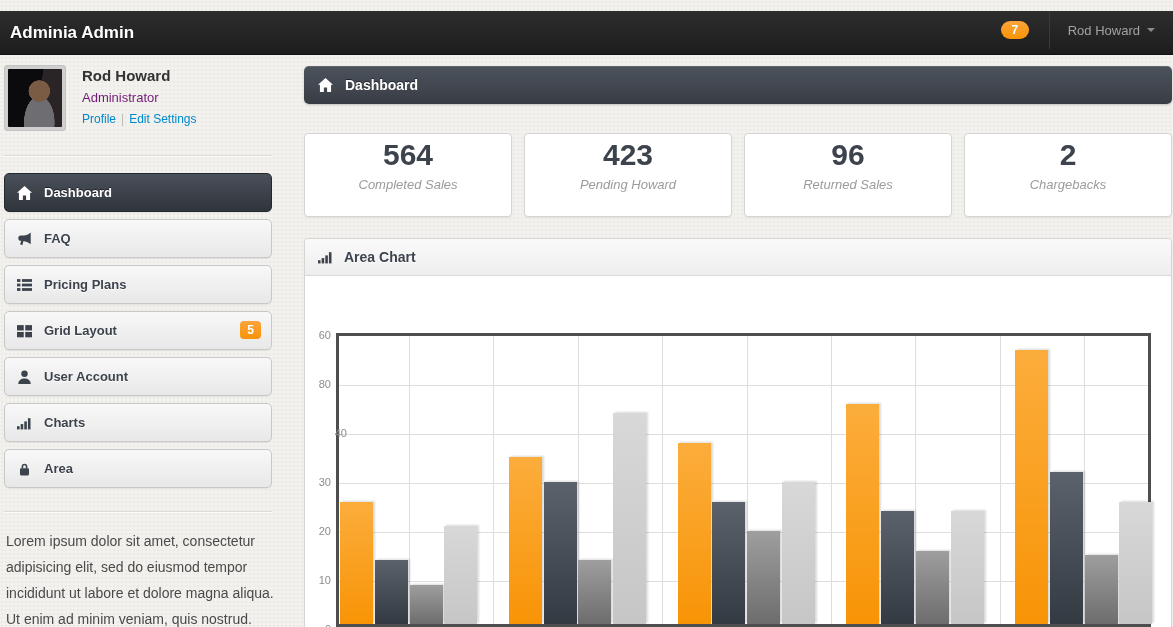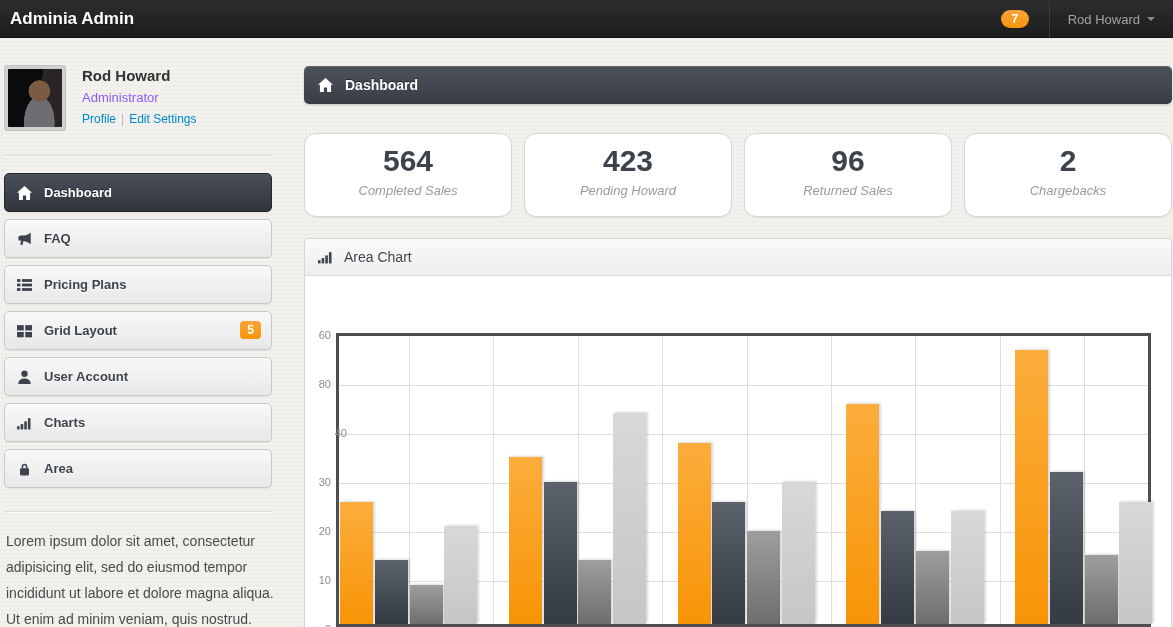--- a/index.html
+++ b/index.html
@@ -7,21 +7,21 @@
   body {
     position:relative;
     font-family:"Liberation Sans", sans-serif;
     background-color:#F2F1ED;
     background-image:radial-gradient(rgba(0,0,0,0.028) 1px, transparent 1px);
     background-size:4px 4px;
     color:#3C434C;
   }
   
   .navbar {
-    position:absolute; left:0; top:0; width:1173px; height:38px;
+    position:absolute; left:0; top:11px; width:1173px; height:44px;
     background:linear-gradient(#2D2D2D,#1D1D1D);
     border-bottom:1px solid #121212;
     display:flex; align-items:center;
   }
   .brand { color:#FFF; font-size:17px; font-weight:bold; padding-left:10px;
            text-shadow:0 1px 0 rgba(0,0,0,0.5); }
   .nav-right { position:absolute; right:0; top:0; height:38px; display:flex; align-items:center; }
   .notif-badge {
     display:inline-block; min-width:28px; text-align:center;
     background:linear-gradient(#FBA33C,#F89406);
@@ -46,21 +46,21 @@
   .avatar .photo {
     width:100%; height:100%;
     background:
       radial-gradient(circle at 58% 38%, #7A5B44 0 22%, transparent 23%),
       radial-gradient(ellipse at 58% 92%, #6E6E72 0 34%, transparent 35%),
       linear-gradient(100deg,#0B0B0D 55%, #2A2426 56%);
     border-radius:1px;
   }
   .p-info { position:absolute; left:78px; top:7px; }
   .p-name { font-size:15px; font-weight:bold; color:#333; }
-  .p-role { font-size:13px; color:#8b5cf6; margin-top:6px; }
+  .p-role { font-size:13px; color:#701a75; margin-top:6px; }
   .p-links { font-size:12px; margin-top:7px; }
   .p-links a { color:#0088CC; text-decoration:none; cursor:pointer; }
   .p-sep { color:#BBB; margin:0 5px; }
   .hr { border-top:1px solid #DCDBD7; box-shadow:0 1px 0 rgba(255,255,255,0.7); }
   .hr1 { position:absolute; left:4px; top:155px; width:268px; }
   .hr2 { position:absolute; left:4px; top:511px; width:268px; }
   .menu { position:absolute; left:4px; top:173px; width:268px; }
   .menu-item {
     position:relative; display:flex; align-items:center; height:39px;
     margin-bottom:7px; padding:0 12px;
@@ -94,37 +94,37 @@
     background:linear-gradient(#4C525C,#383D45);
     box-shadow:inset 0 1px 0 rgba(255,255,255,0.12), 0 1px 2px rgba(0,0,0,0.2);
     display:flex; align-items:center; padding:0 14px;
     color:#FFF; font-size:14px; font-weight:bold; text-shadow:0 -1px 0 rgba(0,0,0,0.5);
   }
   .page-header .ph-icon { margin-right:12px; display:inline-flex; }
   .page-header svg { fill:#FFF; }
   .stats { position:absolute; left:0; top:67px; width:868px; display:flex; gap:12px; }
   .stat-box {
     flex:1; height:84px; background:#FFF;
-    border:1px solid #D5D5D3; border-radius:12px;
+    border:1px solid #D5D5D3; border-radius:4px;
     box-shadow:0 1px 2px rgba(0,0,0,0.05);
-    text-align:center; padding-top:10px;
+    text-align:center; padding-top:4px;
   }
   .stat-value { font-size:30px; font-weight:bold; color:#3C434C; }
   .stat-label { font-size:13px; font-style:italic; color:#9B9B9B; margin-top:5px; }
   .panel {
     position:absolute; left:0; top:172px; width:868px; height:400px;
     background:#FFF; border:1px solid #D5D5D3; border-radius:4px;
     box-shadow:0 1px 2px rgba(0,0,0,0.05);
   }
   .panel-header {
     height:37px; border-radius:4px 4px 0 0;
     background:linear-gradient(#FAFAFA,#EEEEEE);
     border-bottom:1px solid #D9D9D7;
     display:flex; align-items:center; padding:0 13px;
-    font-size:14px; font-weight:normal; color:#3C434C; text-shadow:0 1px 0 #FFF;
+    font-size:14px; font-weight:bold; color:#3C434C; text-shadow:0 1px 0 #FFF;
   }
   .panel-header .ph-icon { margin-right:11px; display:inline-flex; }
   .panel-header svg { fill:#3C434C; }
   
   .chart-region { position:absolute; left:0; top:37px; right:0; bottom:0; }
   .plot {
     position:absolute; left:31px; top:57px; width:815px; height:294px;
     border:3px solid #4E4E4E; background:#FFF;
   }
   .gridline-v { position:absolute; top:0; bottom:0; width:1px; background:#DEDEDE; }

